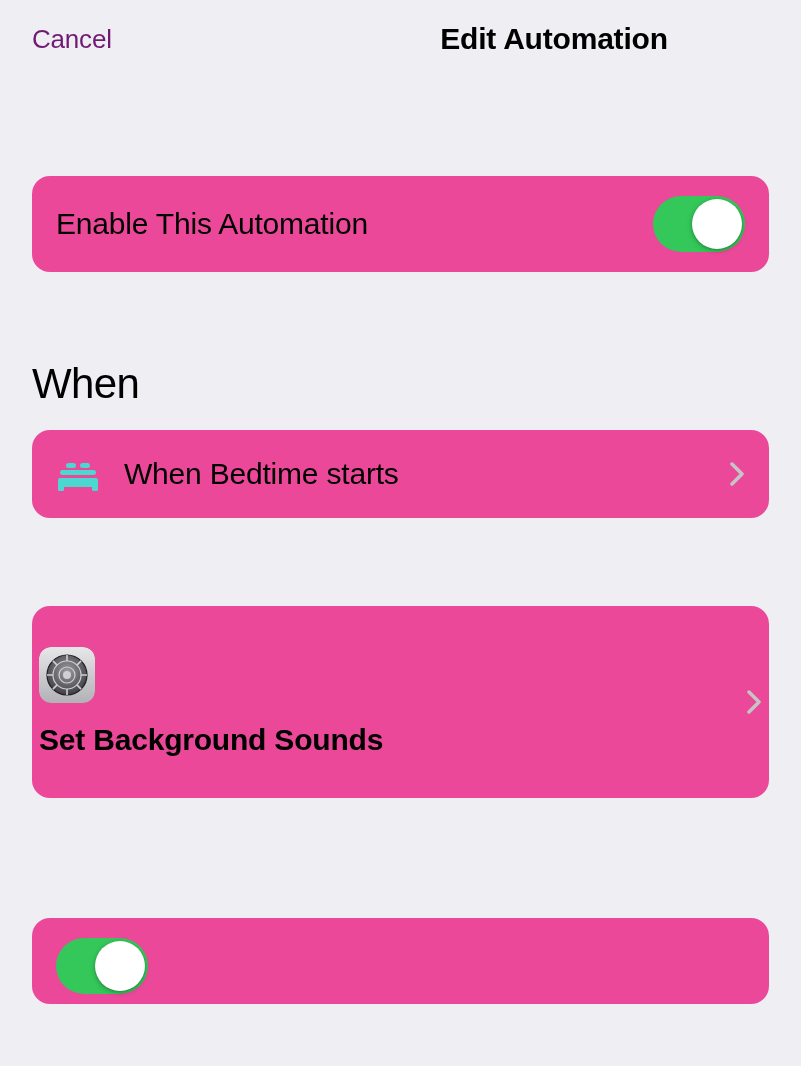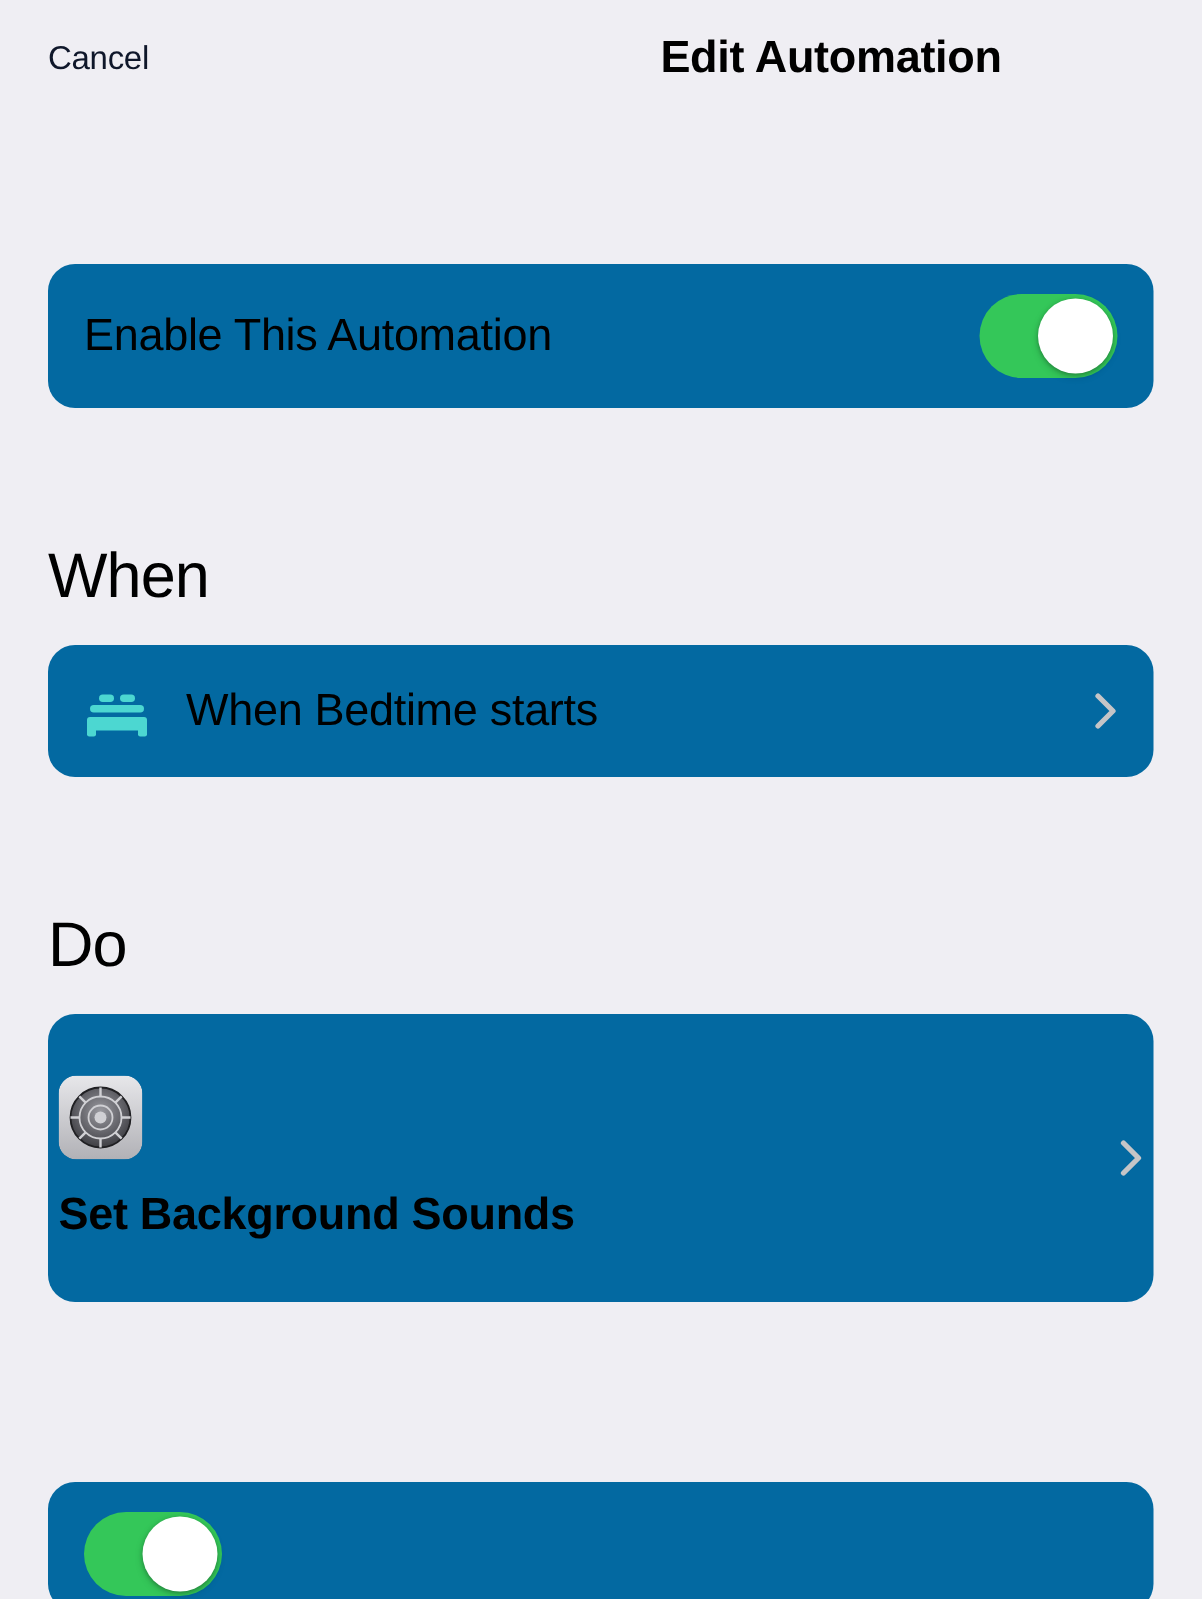--- a/index.html
+++ b/index.html
@@ -13,41 +13,41 @@
     border-radius: 18px;
   }
   .navbar {
     height: 78px;
     display: flex;
     align-items: center;
     justify-content: space-between;
     padding: 0 32px;
   }
   .nav-btn {
-    font-size: 22px;
-    color: #0f172a;
+    font-size: 26px;
+    color: #701a75;
     background: none;
     border: none;
     cursor: pointer;
     font-family: inherit;
     letter-spacing: -0.2px;
   }
   .nav-title {
     font-size: 30px;
     font-weight: 600;
     letter-spacing: -0.2px;
   }
   .nav-left { flex: 1; text-align: left; }
   .nav-center { flex: 1.4; text-align: center; }
   .nav-right { flex: 1; text-align: right; }
 
   .content { padding: 0 32px; }
 
   .card {
-    background: #0369a1;
+    background: #ec4899;
     border-radius: 18px;
     padding: 0;
   }
 
   .group-gap-lg { margin-top: 98px; }
   .group-gap-md { margin-top: 88px; }
   .group-gap-xl { margin-top: 120px; }
 
   .section-header {
     font-size: 42px;
@@ -176,21 +176,20 @@
         <div class="chevron">
           <svg viewBox="0 0 16 24">
               <path d="M3 2 L13 12 L3 22" stroke="currentColor" stroke-width="3.5" fill="none" stroke-linecap="round" stroke-linejoin="round"></path>
             </svg>
         </div>
       </div>
     </div>
   </div>
 
   <div class="group-gap-md">
-    <div class="section-header">Do</div>
     <div class="card">
       <div class="row row-do">
         <div class="do-content">
           <div class="settings-icon">
             <svg viewBox="0 0 56 56">
               <defs>
                 <linearGradient id="bg" x1="0" y1="0" x2="0" y2="1">
                   <stop offset="0" stop-color="#e7e7ea"></stop>
                   <stop offset="1" stop-color="#b1b1b6"></stop>
                 </linearGradient>

